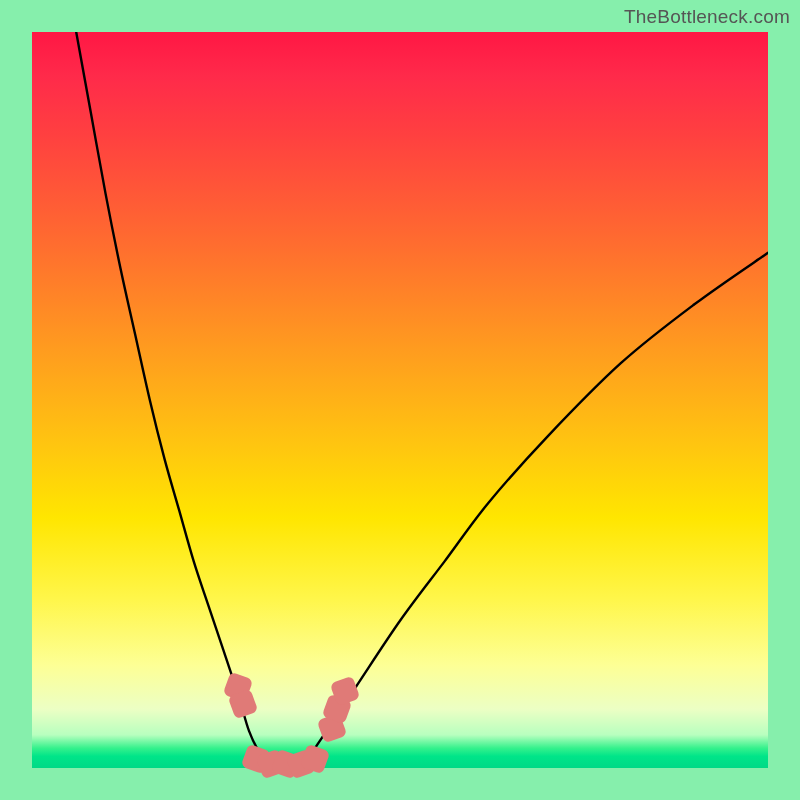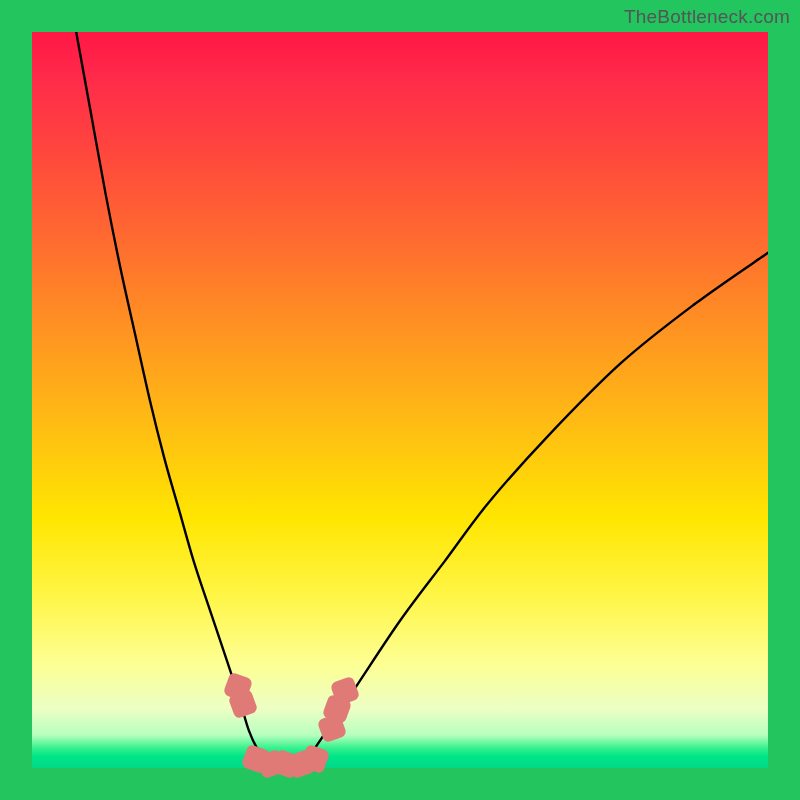--- a/index.html
+++ b/index.html
@@ -9,21 +9,21 @@
     height: 800px;
     background: #000;
     overflow: hidden;
     font-family: Arial, Helvetica, sans-serif;
   }
   .frame {
     position: absolute;
     left: 0; top: 0;
     width: 800px;
     height: 800px;
-    background: #22c55e;
+    background: #86efac;
   }
   .plot {
     position: absolute;
     left: 32px;
     top: 32px;
     width: 736px;
     height: 736px;
   }
   .gradient {
     position: absolute;

